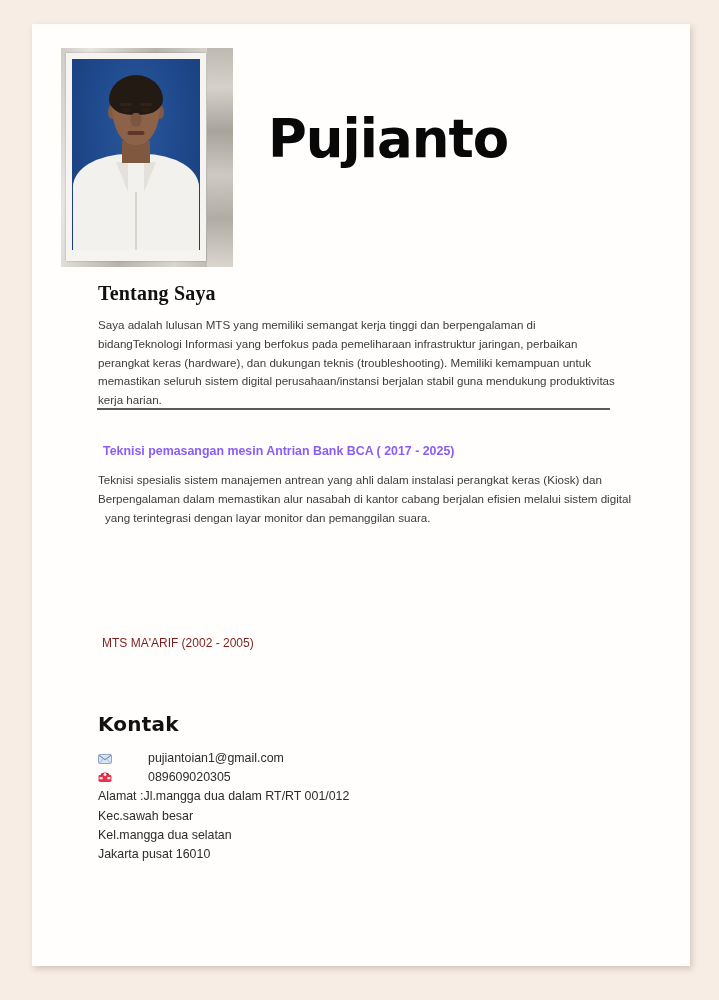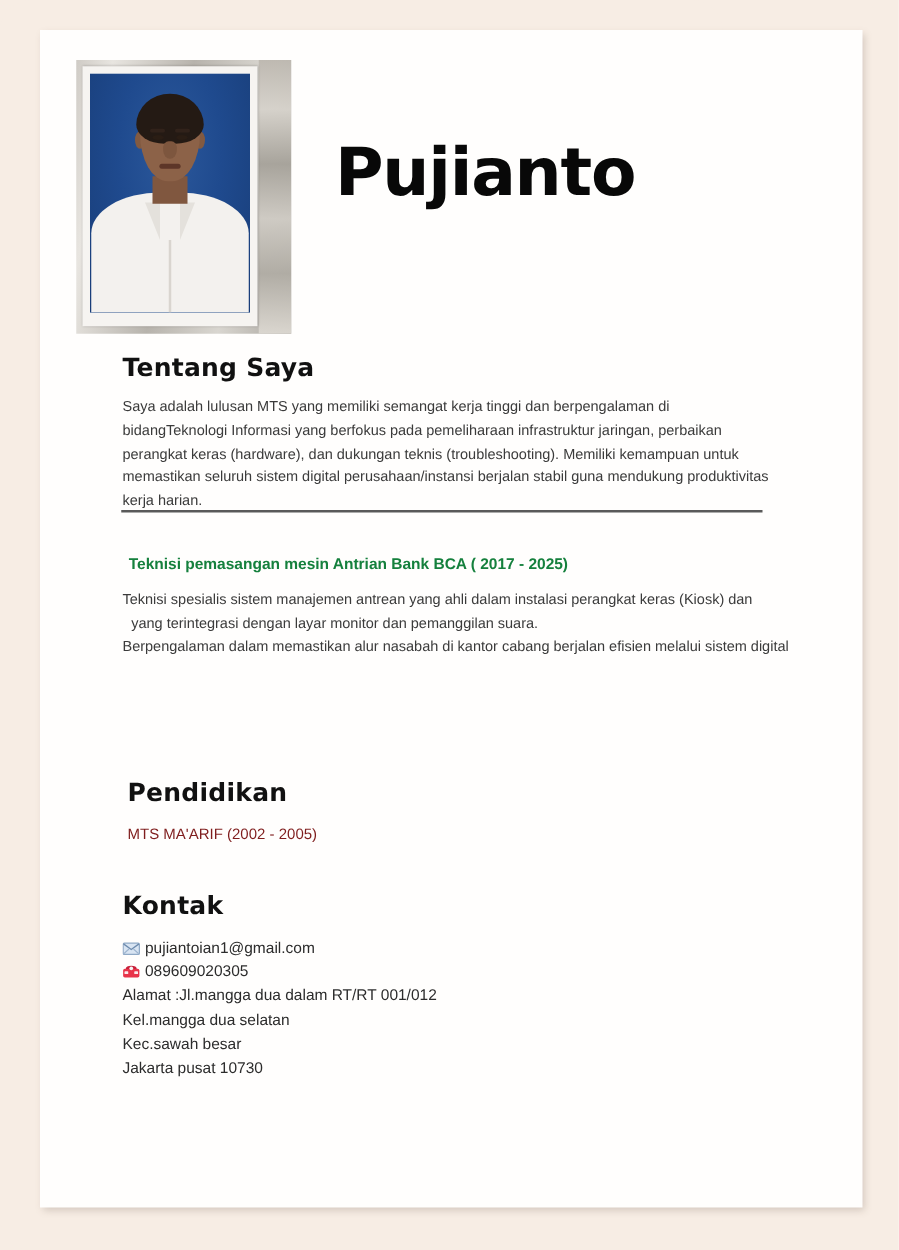--- a/index.html
+++ b/index.html
@@ -242,21 +242,21 @@
   .body-text {
     margin: 15px;
     font-family: "Liberation Sans", sans-serif;
     font-size: 11.6px;
     line-height: 1.62;
     color: #3b3b3b;
   }
 
   
   #section-about { top: 258px; }
-  #section-about .section-heading { margin-left: 66px; }
+  #section-about .section-heading { margin-left: 66px; font-family: Liberation Serif, serif; }
   #about-paragraph {
     margin-top: 11px;
     margin-left: 66px;
     width: 520px;
   }
 
   
   .divider {
     position: absolute;
     left: 65px;
@@ -267,21 +267,21 @@
   }
 
   
   #section-experience { top: 404px; }
   #section-experience .section-heading { margin-left: 66px; }
   .job-title {
     margin: 16px 0 0 71px;
     font-family: "Liberation Sans", sans-serif;
     font-size: 12.4px;
     font-weight: bold;
-    color: #15803d;
+    color: #8b5cf6;
   }
   #experience-description {
     margin-top: 13px;
     margin-left: 66px;
     width: 540px;
   }
   #experience-description .para-line { display: block; }
   #experience-description .indent { padding-left: 7px; }
 
   
@@ -303,20 +303,21 @@
     padding: 0 0 0 66px;
   }
   #contact-list li {
     display: flex;
     align-items: center;
     font-family: "Liberation Sans", sans-serif;
     font-size: 12.4px;
     line-height: 1.55;
     color: #2c2c2c;
     min-height: 19px;
+    gap: 32px;
   }
   .contact-icon {
     display: inline-block;
     width: 16px;
     margin-right: 2px;
     flex: 0 0 auto;
   }
   .icon-svg { display: block; }
   .contact-text { white-space: pre; }
 </style>
@@ -361,27 +362,26 @@
       <h2 class="section-heading">Tentang Saya</h2>
       <p class="body-text" id="about-paragraph">Saya adalah lulusan MTS  yang memiliki semangat kerja tinggi dan berpengalaman di bidangTeknologi Informasi yang berfokus pada pemeliharaan infrastruktur jaringan, perbaikan perangkat keras (hardware), dan dukungan teknis (troubleshooting). Memiliki kemampuan untuk memastikan seluruh sistem digital perusahaan/instansi berjalan stabil guna mendukung produktivitas kerja harian.</p>
     </section>
 
     <div class="divider"></div>
 
     <section class="section" id="section-experience">
       <div class="job-title">Teknisi pemasangan mesin Antrian Bank BCA ( 2017 - 2025)</div>
       <div class="body-text" id="experience-description">
         <span class="para-line">Teknisi spesialis sistem manajemen antrean yang ahli dalam instalasi perangkat keras (Kiosk) dan</span>
+        <span class="para-line">Berpengalaman dalam memastikan alur nasabah di kantor cabang berjalan efisien melalui sistem digital</span>
         <span class="para-line indent">yang terintegrasi dengan layar monitor dan pemanggilan suara.</span>
-        <span class="para-line">Berpengalaman dalam memastikan alur nasabah di kantor cabang berjalan efisien melalui sistem digital</span>
       </div>
     </section>
 
     <section class="section" id="section-education">
-      <h2 class="section-heading">Pendidikan</h2>
       <div class="body-text" id="education-entry">MTS MA'ARIF (2002 - 2005)</div>
     </section>
 
     <section class="section" id="section-contact">
       <h2 class="section-heading">Kontak</h2>
       <ul id="contact-list">
 
         <li>
           <span class="contact-icon">
             <svg class="icon-svg" width="14" height="11" viewBox="0 0 14 11">
@@ -404,28 +404,28 @@
             </svg>
           </span>
           <span class="contact-text">089609020305</span>
         </li>
 
         <li>
           <span class="contact-text">Alamat :Jl.mangga dua dalam RT/RT 001/012</span>
         </li>
 
         <li>
+          <span class="contact-text">Kec.sawah besar</span>
+        </li>
+
+        <li>
           <span class="contact-text">Kel.mangga dua selatan</span>
         </li>
 
         <li>
-          <span class="contact-text">Kec.sawah besar</span>
-        </li>
-
-        <li>
-          <span class="contact-text">Jakarta pusat 10730</span>
+          <span class="contact-text">Jakarta pusat 16010</span>
         </li>
 
       </ul>
     </section>
 
   </div>
 </div>
 
 </body></html>

